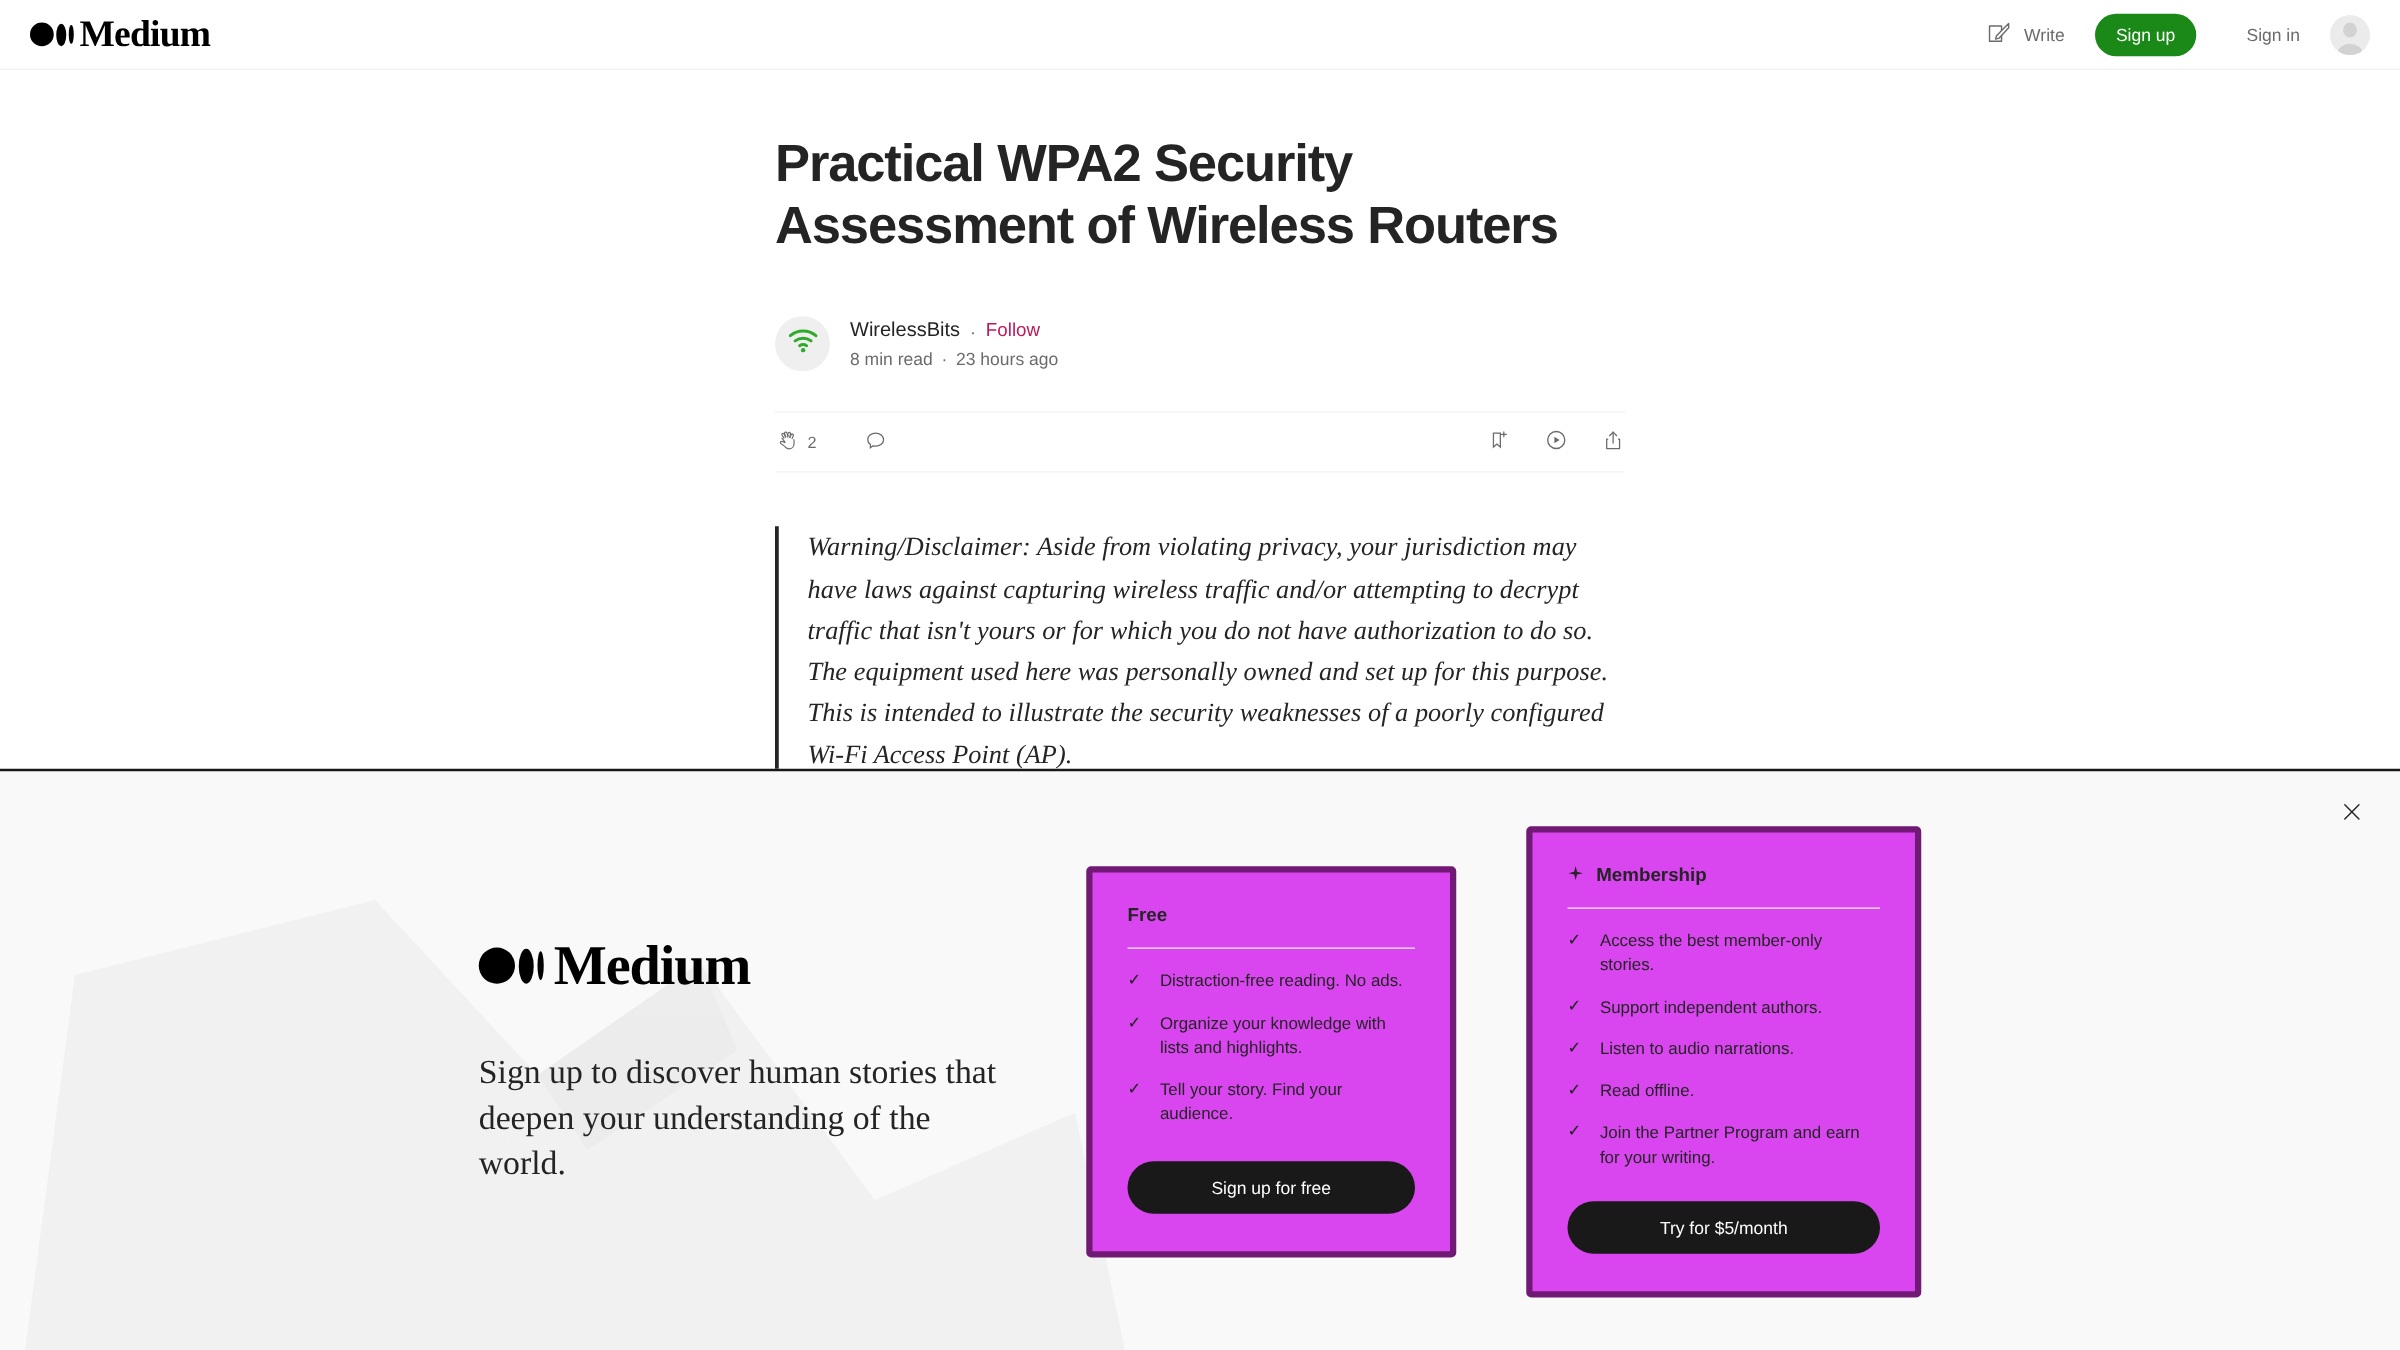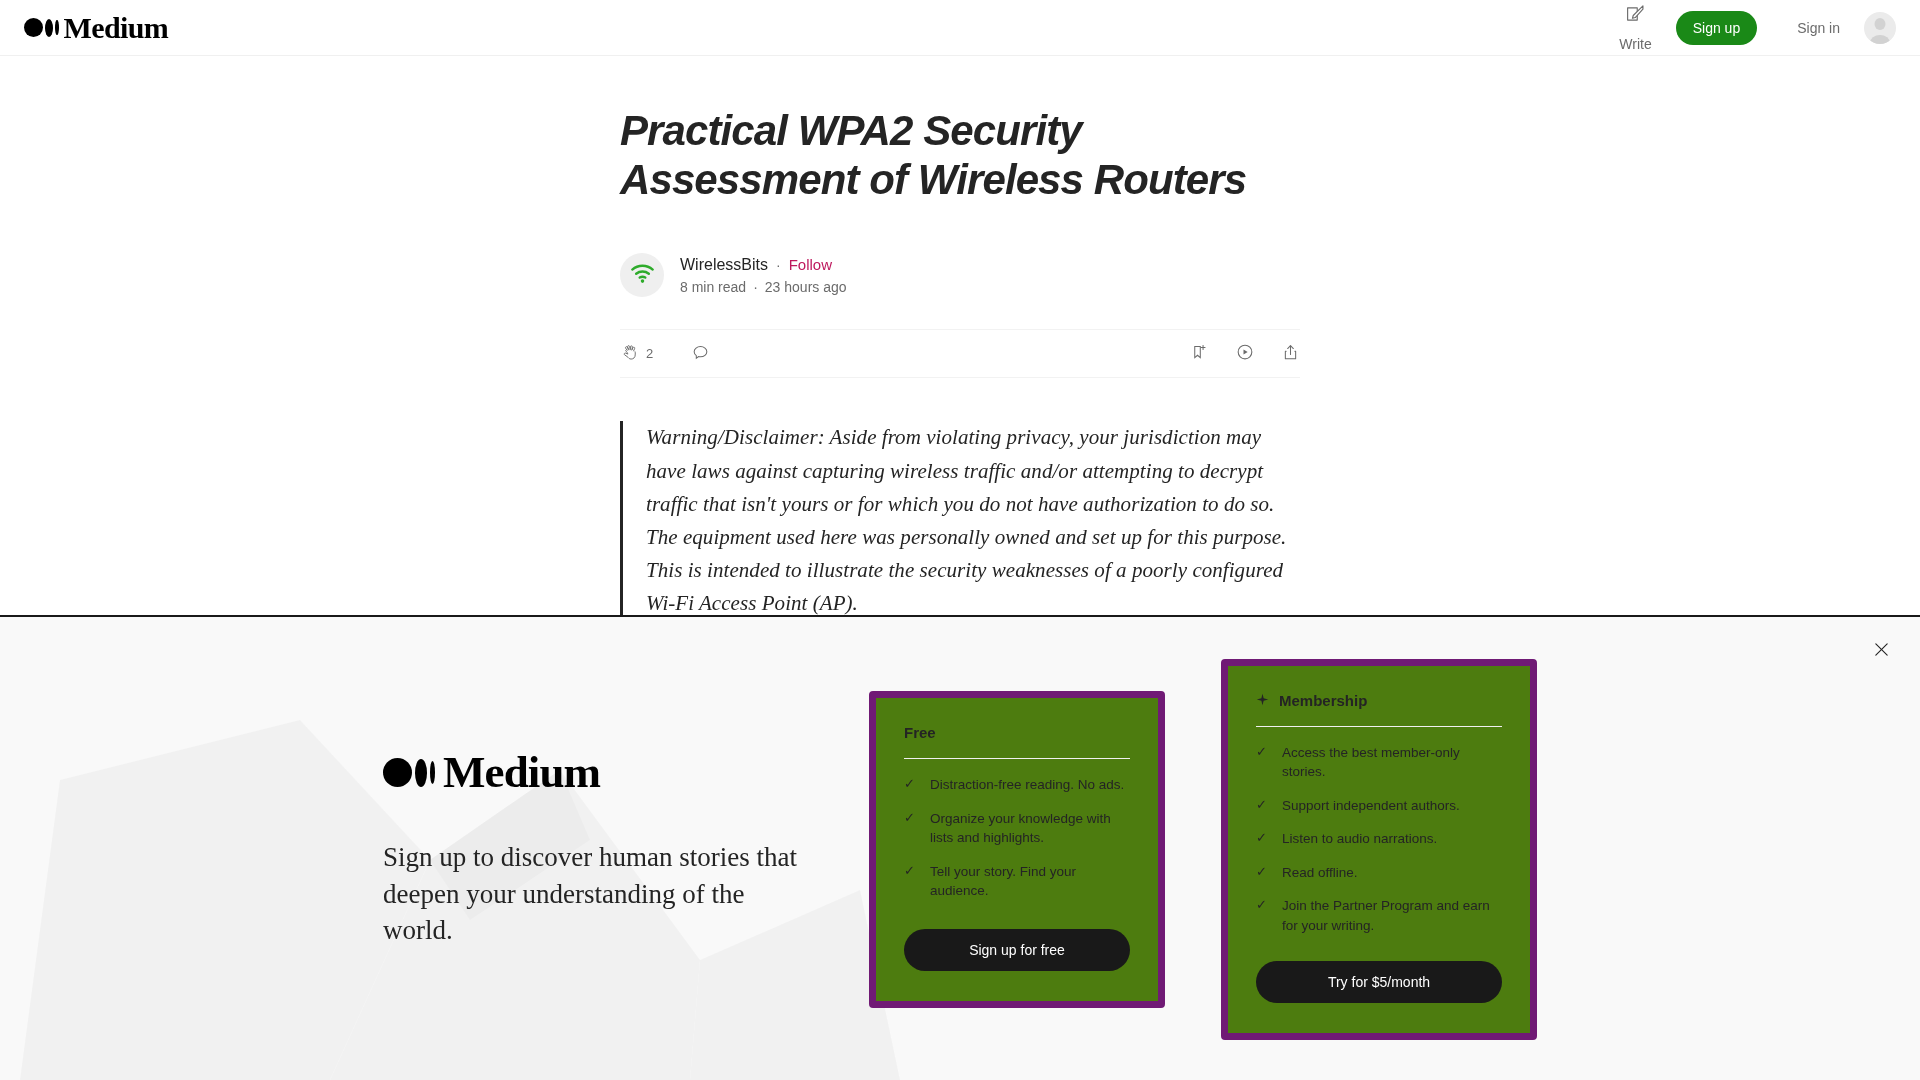--- a/index.html
+++ b/index.html
@@ -48,21 +48,21 @@
   .search-input::placeholder { color: #6b6b6b; }
 
   .header-right {
     margin-left: auto; margin-right: 24px;
     display: flex; align-items: center; gap: 24px;
   }
   .write-btn {
     display: flex; align-items: center; gap: 9px;
     background: none; border: none; cursor: pointer;
     font-family: "Liberation Sans", sans-serif;
-    font-size: 14px; color: #6b6b6b; flex-direction: column;
+    font-size: 14px; color: #6b6b6b;
   }
   .signup-btn {
     background: #1a8917; color: #fff;
     border: none; border-radius: 99px; cursor: pointer;
     font-family: "Liberation Sans", sans-serif;
     font-size: 14px; padding: 9px 17px;
   }
   .signin-btn {
     background: none; border: none; cursor: pointer;
     font-family: "Liberation Sans", sans-serif;
@@ -88,21 +88,20 @@
 
   
   .article { position: absolute; top: 56px; left: 620px; width: 680px; }
 
   .title {
     font-family: "Liberation Sans", sans-serif;
     font-size: 42px; font-weight: 700;
     letter-spacing: -0.9px; line-height: 1.16;
     color: #242424;
     margin-top: 51px;
-    font-style: italic;
   }
 
   .byline { display: flex; align-items: center; margin-top: 49px; }
   .author-avatar {
     width: 44px; height: 44px; border-radius: 50%;
     background: #efefef; flex: none;
     display: flex; align-items: center; justify-content: center;
   }
   .byline-text { margin-left: 16px; }
   .byline-line1 {
@@ -186,22 +185,22 @@
     font-family: "Liberation Serif", serif;
     font-size: 45px; font-weight: 700; color: #000;
     letter-spacing: -0.9px; line-height: 1;
   }
   .promo-head {
     font-family: "Liberation Serif", serif;
     font-size: 27px; line-height: 1.35; color: #242424;
   }
 
   .card {
-    background: #4d7c0f;
-    border: 7px solid #701a75;
+    background: #d946ef;
+    border: 5px solid #701a75;
     border-radius: 4px;
     padding: 26px 28px 30px 28px;
     position: relative; z-index: 2;
   }
   .card-free { width: 296px; }
   .card-mem  { width: 316px; }
   .card-title {
     font-size: 15px; font-weight: 700; color: #242424;
     display: flex; align-items: center; gap: 10px;
     padding-bottom: 17px;

